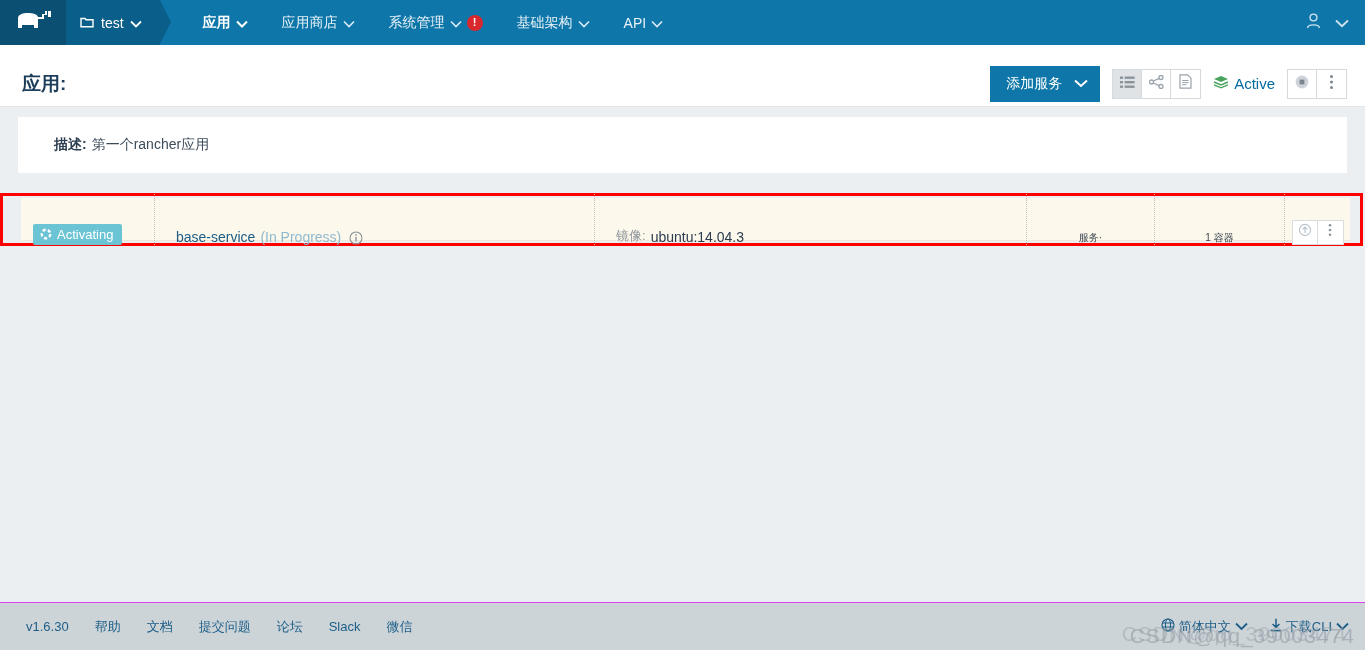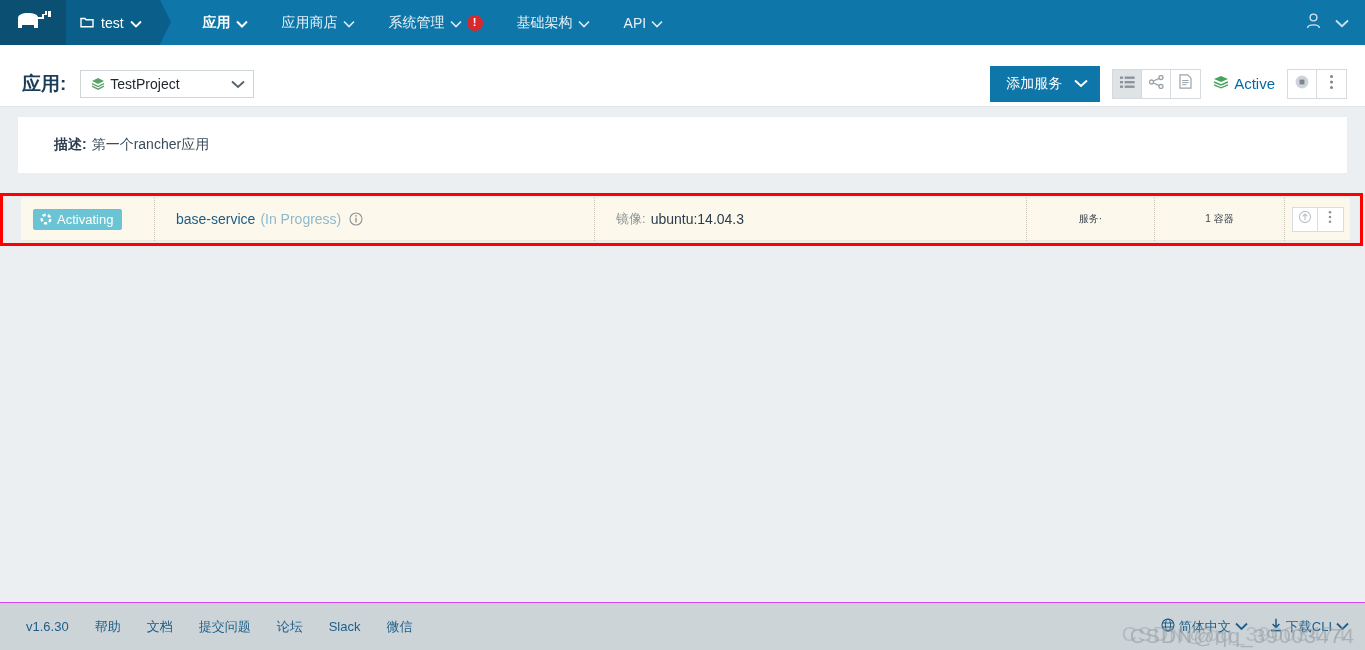--- a/index.html
+++ b/index.html
@@ -57,20 +57,21 @@
     margin-left: auto; display: flex; align-items: center;
     padding-right: 16px; gap: 14px; color: #cfe3ef;
   }
 
   
   .header {
     height: 62px; background: #fff;
     display: flex; align-items: center;
     padding: 16px 18px 0 22px;
     border-bottom: 1px solid #e2e6e8;
+    gap: 44px;
   }
   .header-title {
     font-size: 19px; font-weight: bold; color: #1c3d5a;
     margin-right: 14px;
   }
   .proj-select {
     width: 174px; height: 28px;
     border: 1px solid #cfd6da; background: #fff;
     display: flex; align-items: center;
     padding: 0 8px 0 10px;
@@ -130,21 +131,21 @@
     width: 1363px; height: 53px;
     border: 3px solid #ff0000;
   }
   .svc-row {
     position: absolute; left: 18px; top: 2px;
     width: 1329px; height: 43px;
     background: #fdf8ec;
     display: flex; align-items: center;
     border-bottom: 1px solid #f0e9d8;
   }
-  .cell { height: 43px; display: flex; align-items: center; }
+  .cell { height: 51px; display: flex; align-items: flex-end; }
   .cell.divider { border-left: 1px dotted #c9c4b4; }
   .c-state  { width: 133px; padding-left: 12px; }
   .c-name   { width: 440px; padding-left: 21px; }
   .c-image  { width: 432px; padding-left: 21px; }
   .c-type   { width: 128px; justify-content: center; }
   .c-scale  { width: 130px; justify-content: center; }
   .c-act    { flex: 1; justify-content: center; }
 
   .badge-activating {
     background: #6ac4d4; color: #fff;
@@ -278,35 +279,20 @@
       <svg width="14" height="9" viewBox="0 0 14 9">
           <path d="M1 1.5 L7 7.2 L13 1.5" fill="none" stroke="#cfe3ef" stroke-width="1.8"></path>
         </svg>
     </span>
   </div>
 </div>
 
 <div class="header">
   <div class="header-title">应用:</div>
 
-  <div class="proj-select">
-    <span class="stack-ico">
-      <svg width="14" height="13" viewBox="0 0 14 13">
-        <path d="M7 1 L13 4 L7 7 L1 4 Z" fill="#5aa469"></path>
-        <path d="M1 6.6 L7 9.6 L13 6.6" fill="none" stroke="#5aa469" stroke-width="1.3"></path>
-        <path d="M1 9.2 L7 12.2 L13 9.2" fill="none" stroke="#5aa469" stroke-width="1.3"></path>
-      </svg>
-    </span>
-    <span>TestProject</span>
-    <span class="chev">
-      <svg width="14" height="9" viewBox="0 0 14 9">
-          <path d="M1 1.5 L7 7 L13 1.5" fill="none" stroke="#55606a" stroke-width="1.8"></path>
-        </svg>
-    </span>
-  </div>
 
   <div class="header-right">
     <div class="btn-primary">
       <span>添加服务</span>
       <span class="sep">
         <svg width="14" height="9" viewBox="0 0 14 9">
             <path d="M1 1.5 L7 7 L13 1.5" fill="none" stroke="#ffffff" stroke-width="2"></path>
           </svg>
       </span>
     </div>

